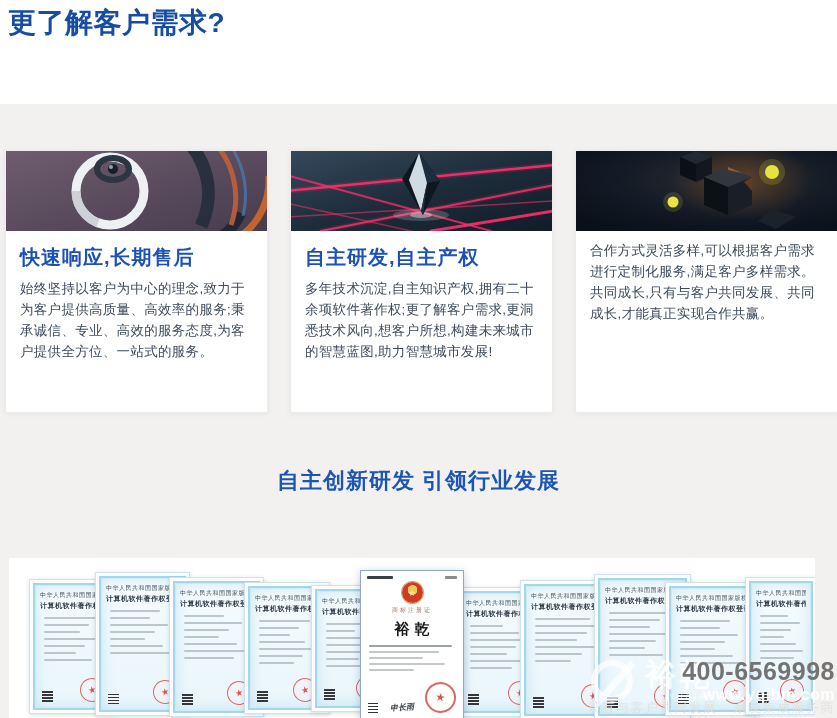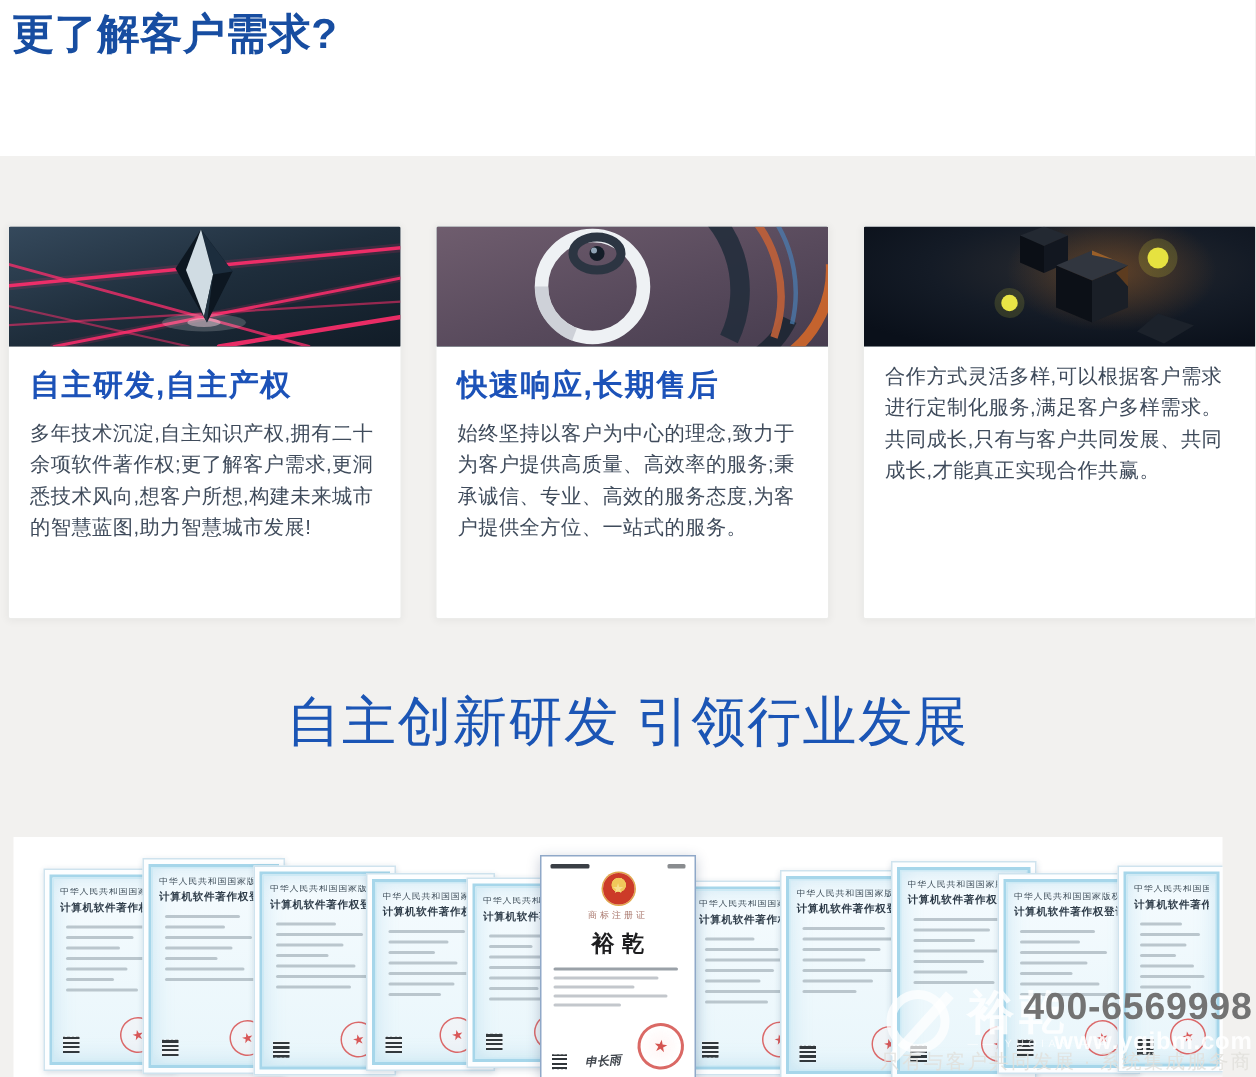--- a/index.html
+++ b/index.html
@@ -15,21 +15,21 @@
   .features{padding-top:46px;}
   .cards{display:flex;gap:22px;padding-left:5px;}
   .card{flex:0 0 263px;width:263px;height:263px;background:#ffffff;border:1px solid #ececea;
         box-sizing:border-box;box-shadow:0 1px 6px rgba(0,0,0,.05);overflow:hidden;border-radius:2px;}
   .card-img{width:100%;height:80px;overflow:hidden;background:#16222e;}
   .card-img svg{display:block;}
   .card h3{margin:14px 14px 0;font-size:20px;line-height:24px;font-weight:800;color:#1c52b8;letter-spacing:1px;}
   .card p{margin:9px 14px 0;font-size:13.5px;line-height:21px;color:#3f4b5b;letter-spacing:.3px;}
 
   
-  .cert-heading{margin:48px 0 0;text-align:center;font-size:36px;line-height:40px;font-weight:400;color:#1b55b5;letter-spacing:1px;}
+  .cert-heading{margin:48px 0 0;text-align:center;font-size:22px;line-height:40px;font-weight:700;color:#1b55b5;letter-spacing:1px;}
   .cert-panel{position:relative;margin:57px 0 0 9px;width:806px;height:165px;background:#ffffff;overflow:hidden;}
 
   .cert{position:absolute;box-sizing:border-box;}
   .cert-blue{background:#fdfeff;border:1px solid #cfe3ee;box-shadow:0 1px 4px rgba(40,80,110,.18);}
   .cb-frame{position:absolute;inset:3px;border:2px solid #a6d6ea;background:linear-gradient(#f5fbfe,#e9f6fb);
             box-shadow:inset 0 0 0 1px #cdeaf5, inset 0 0 14px rgba(120,190,220,.35);
             display:flex;flex-direction:column;padding:7px 5px 5px;box-sizing:border-box;}
   .cb-auth{font-size:6px;line-height:7px;color:#41505c;text-align:center;letter-spacing:.5px;white-space:nowrap;overflow:hidden;}
   .cb-title{font-size:7px;line-height:9px;font-weight:700;color:#2e3c49;text-align:center;letter-spacing:.5px;margin-top:2px;white-space:nowrap;overflow:hidden;}
   .cb-lines{margin-top:7px;flex:1;}
@@ -85,20 +85,47 @@
 <body>
 
 <div class="page">
 
   <section class="intro">
     <h1>更了解客户需求?</h1>
   </section>
 
   <section class="features">
     <div class="cards">
+
+      <article class="card">
+        <div class="card-img">
+          <svg width="263" height="80" viewBox="0 0 263 80" preserveAspectRatio="none">
+            <defs>
+              <linearGradient id="g2" x1="0" y1="0" x2="1" y2="1">
+                <stop offset="0" stop-color="#6f5d6e"></stop>
+                  <stop offset=".55" stop-color="#584a5c"></stop>
+                  <stop offset="1" stop-color="#463c4e"></stop>
+              </linearGradient>
+            </defs>
+            <rect width="263" height="80" fill="url(#g2)"></rect>
+            <path d="M160,-25 a75,75 0 0 1 35,100" stroke="#232e3c" stroke-width="13" fill="none" opacity=".9"></path>
+            <path d="M150,90 a62,62 0 0 0 85,-28" stroke="#1a2430" stroke-width="11" fill="none" opacity=".85"></path>
+            <path d="M205,-12 a82,82 0 0 1 20,86" stroke="#c06038" stroke-width="5" fill="none" opacity=".9"></path>
+            <path d="M235,85 a70,70 0 0 0 28,-60" stroke="#d96a28" stroke-width="7" fill="none" opacity=".85"></path>
+            <path d="M225,-5 a90,90 0 0 1 12,70" stroke="#4a7fb5" stroke-width="3" fill="none" opacity=".7"></path>
+            <circle cx="104" cy="40" r="34" fill="none" stroke="#eef1f4" stroke-width="9"></circle>
+            <path d="M70,40 a34,34 0 0 0 22,32" stroke="#b9bcc4" stroke-width="9" fill="none" opacity=".6"></path>
+            <ellipse cx="107" cy="18" rx="16" ry="11" fill="none" stroke="#2c3542" stroke-width="6"></ellipse>
+            <circle cx="107" cy="18" r="5" fill="#141d28"></circle>
+            <circle cx="105" cy="16" r="2" fill="#8fa3b5"></circle>
+          </svg>
+        </div>
+        <h3>快速响应,长期售后</h3>
+        <p>始终坚持以客户为中心的理念,致力于为客户提供高质量、高效率的服务;秉承诚信、专业、高效的服务态度,为客户提供全方位、一站式的服务。</p>
+      </article>
 
       <article class="card">
         <div class="card-img">
           <svg width="263" height="80" viewBox="0 0 263 80" preserveAspectRatio="none">
             <defs>
               <linearGradient id="g1" x1="0" y1="0" x2="1" y2="1">
                 <stop offset="0" stop-color="#35495c"></stop>
                   <stop offset=".5" stop-color="#1e2d3b"></stop>
                   <stop offset="1" stop-color="#111c27"></stop>
               </linearGradient>
@@ -117,47 +144,20 @@
             <ellipse cx="130" cy="64" rx="28" ry="6" fill="#ffffff" opacity=".18"></ellipse>
             <ellipse cx="130" cy="64" rx="11" ry="3" fill="#ffd9e4" opacity=".45"></ellipse>
             <polygon points="128,2 149,30 132,64 111,28" fill="#0d1721"></polygon>
             <polygon points="128,2 136,32 149,30" fill="#1c2d3d"></polygon>
             <polygon points="128,2 118,29 130,60 136,32" fill="#e6f2f8" opacity=".9"></polygon>
             <polygon points="136,32 132,64 130,60" fill="#223442"></polygon>
           </svg>
         </div>
         <h3>自主研发,自主产权</h3>
         <p>多年技术沉淀,自主知识产权,拥有二十余项软件著作权;更了解客户需求,更洞悉技术风向,想客户所想,构建未来城市的智慧蓝图,助力智慧城市发展!</p>
-      </article>
-
-      <article class="card">
-        <div class="card-img">
-          <svg width="263" height="80" viewBox="0 0 263 80" preserveAspectRatio="none">
-            <defs>
-              <linearGradient id="g2" x1="0" y1="0" x2="1" y2="1">
-                <stop offset="0" stop-color="#6f5d6e"></stop>
-                  <stop offset=".55" stop-color="#584a5c"></stop>
-                  <stop offset="1" stop-color="#463c4e"></stop>
-              </linearGradient>
-            </defs>
-            <rect width="263" height="80" fill="url(#g2)"></rect>
-            <path d="M160,-25 a75,75 0 0 1 35,100" stroke="#232e3c" stroke-width="13" fill="none" opacity=".9"></path>
-            <path d="M150,90 a62,62 0 0 0 85,-28" stroke="#1a2430" stroke-width="11" fill="none" opacity=".85"></path>
-            <path d="M205,-12 a82,82 0 0 1 20,86" stroke="#c06038" stroke-width="5" fill="none" opacity=".9"></path>
-            <path d="M235,85 a70,70 0 0 0 28,-60" stroke="#d96a28" stroke-width="7" fill="none" opacity=".85"></path>
-            <path d="M225,-5 a90,90 0 0 1 12,70" stroke="#4a7fb5" stroke-width="3" fill="none" opacity=".7"></path>
-            <circle cx="104" cy="40" r="34" fill="none" stroke="#eef1f4" stroke-width="9"></circle>
-            <path d="M70,40 a34,34 0 0 0 22,32" stroke="#b9bcc4" stroke-width="9" fill="none" opacity=".6"></path>
-            <ellipse cx="107" cy="18" rx="16" ry="11" fill="none" stroke="#2c3542" stroke-width="6"></ellipse>
-            <circle cx="107" cy="18" r="5" fill="#141d28"></circle>
-            <circle cx="105" cy="16" r="2" fill="#8fa3b5"></circle>
-          </svg>
-        </div>
-        <h3>快速响应,长期售后</h3>
-        <p>始终坚持以客户为中心的理念,致力于为客户提供高质量、高效率的服务;秉承诚信、专业、高效的服务态度,为客户提供全方位、一站式的服务。</p>
       </article>
 
       <article class="card">
         <div class="card-img">
           <svg width="263" height="80" viewBox="0 0 263 80" preserveAspectRatio="none">
             <defs>
               <radialGradient id="g3" cx="58%" cy="35%" r="75%">
                 <stop offset="0" stop-color="#2b2c30"></stop>
                   <stop offset=".55" stop-color="#141b26"></stop>
                   <stop offset="1" stop-color="#0a101a"></stop>

